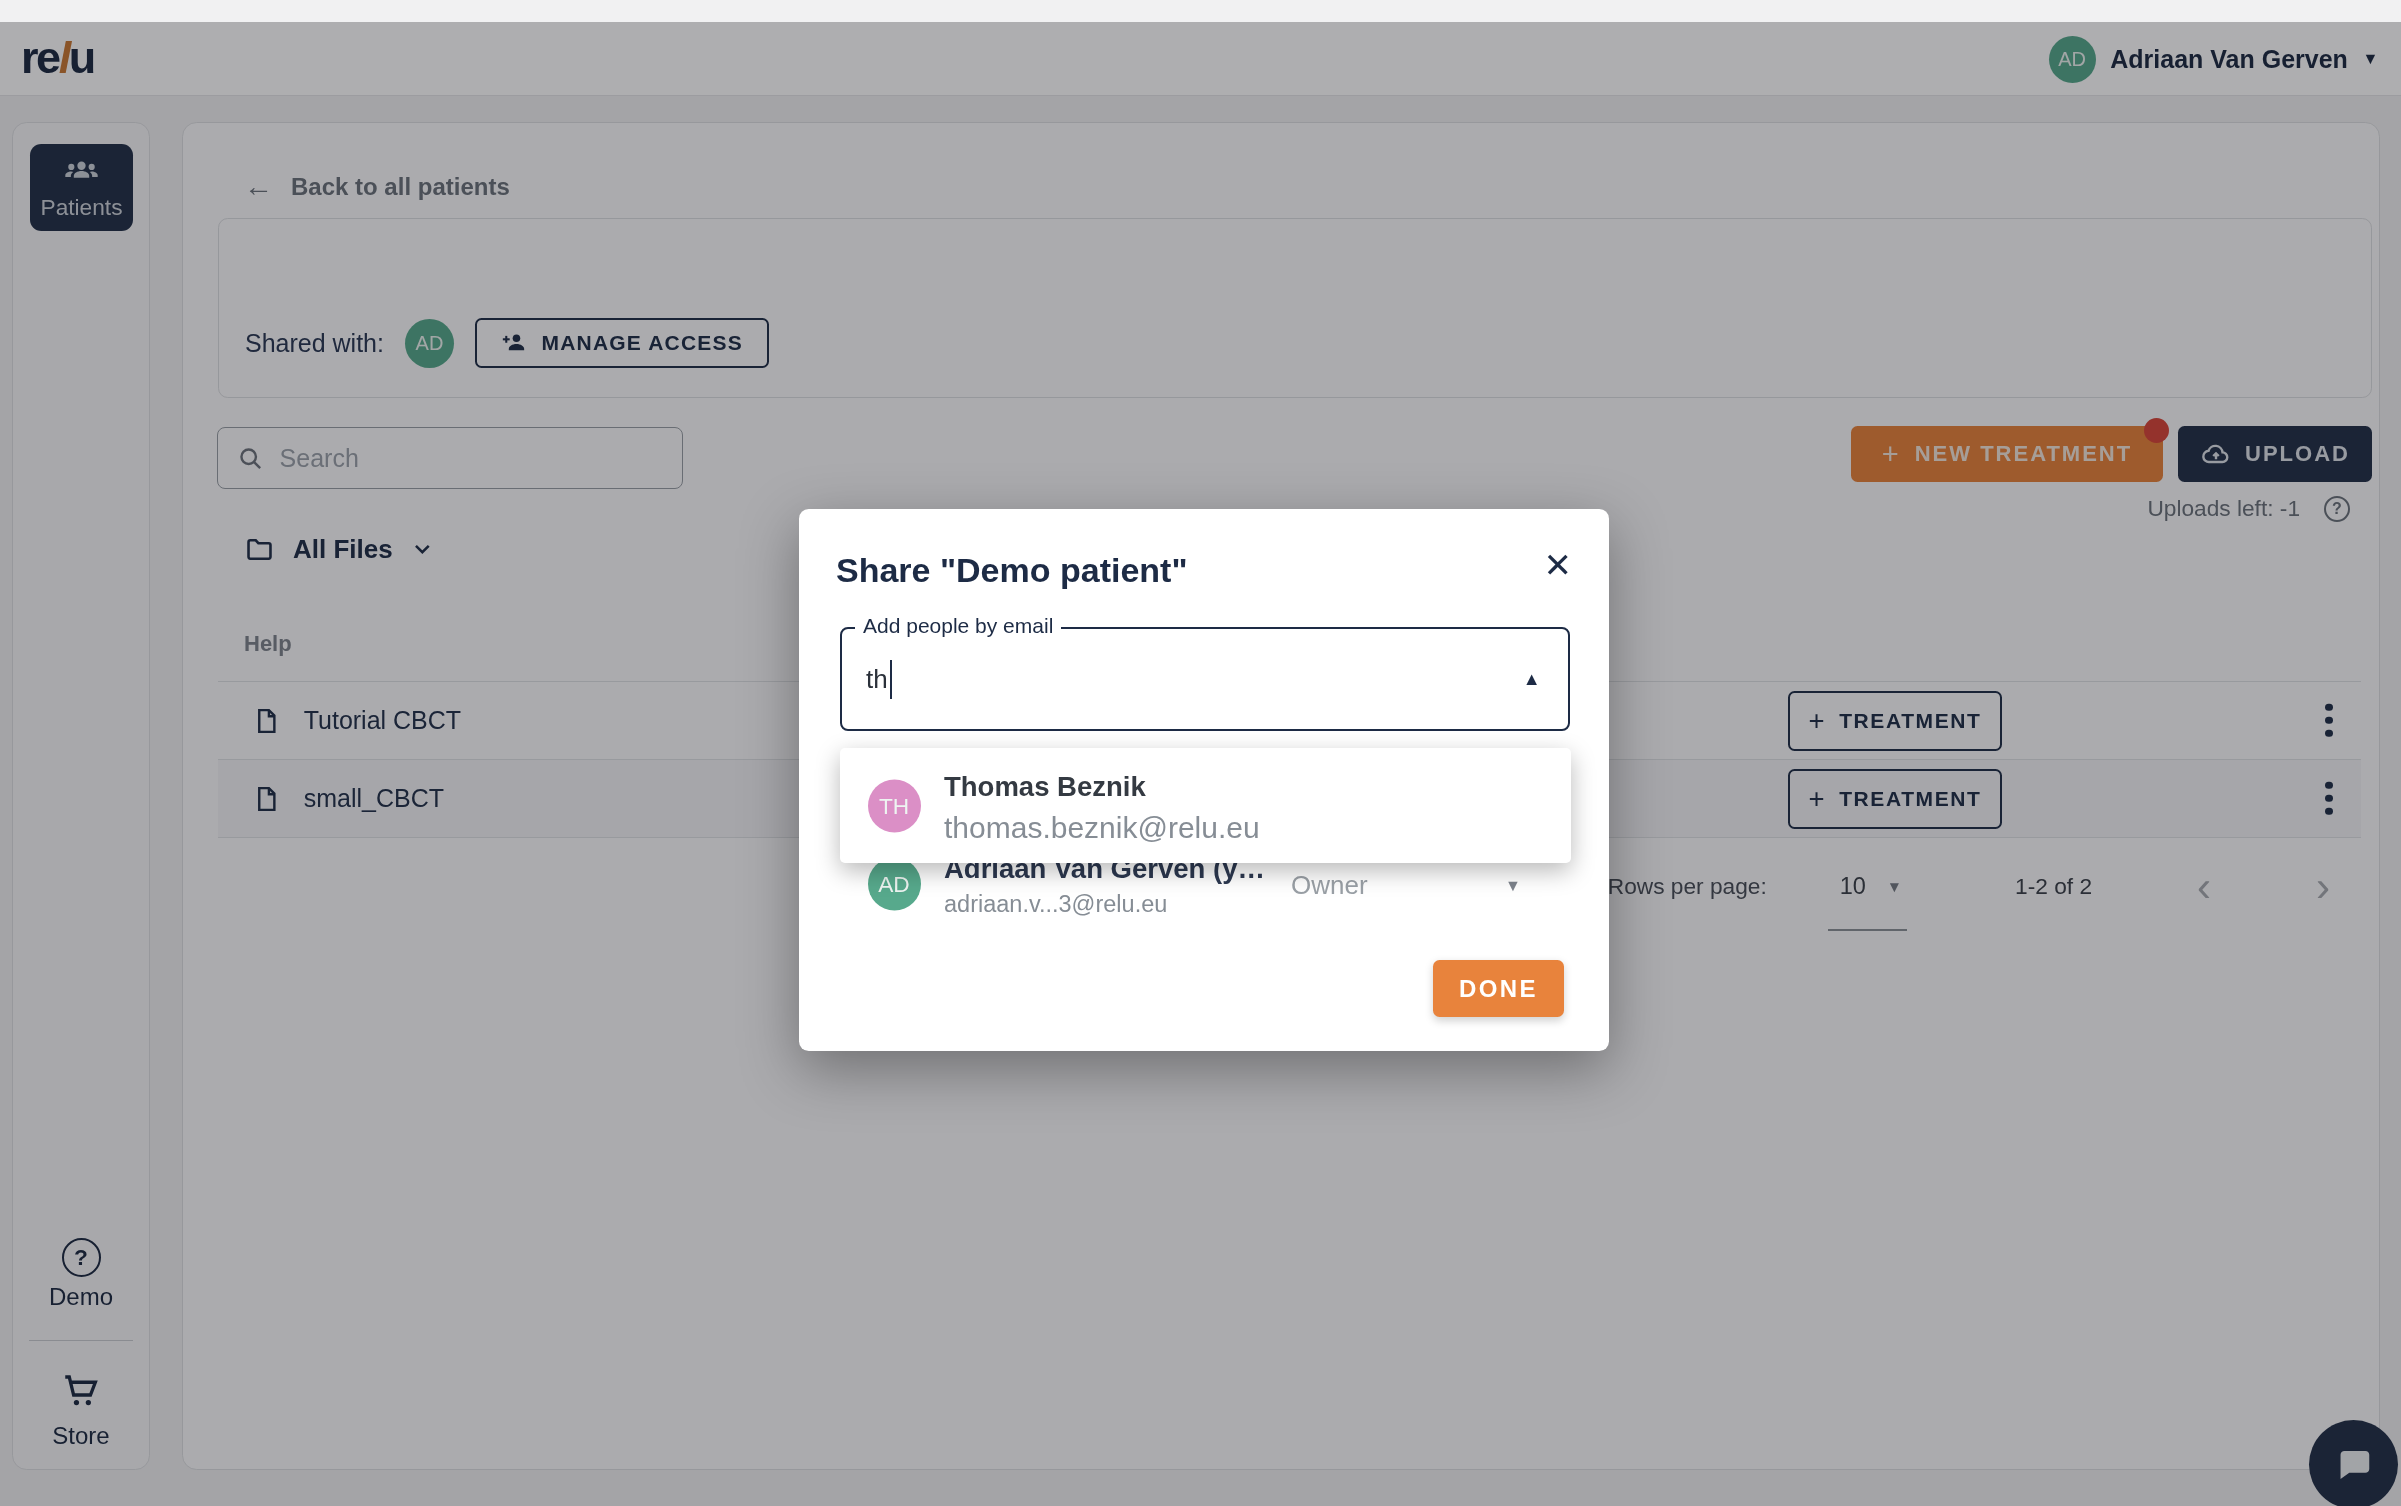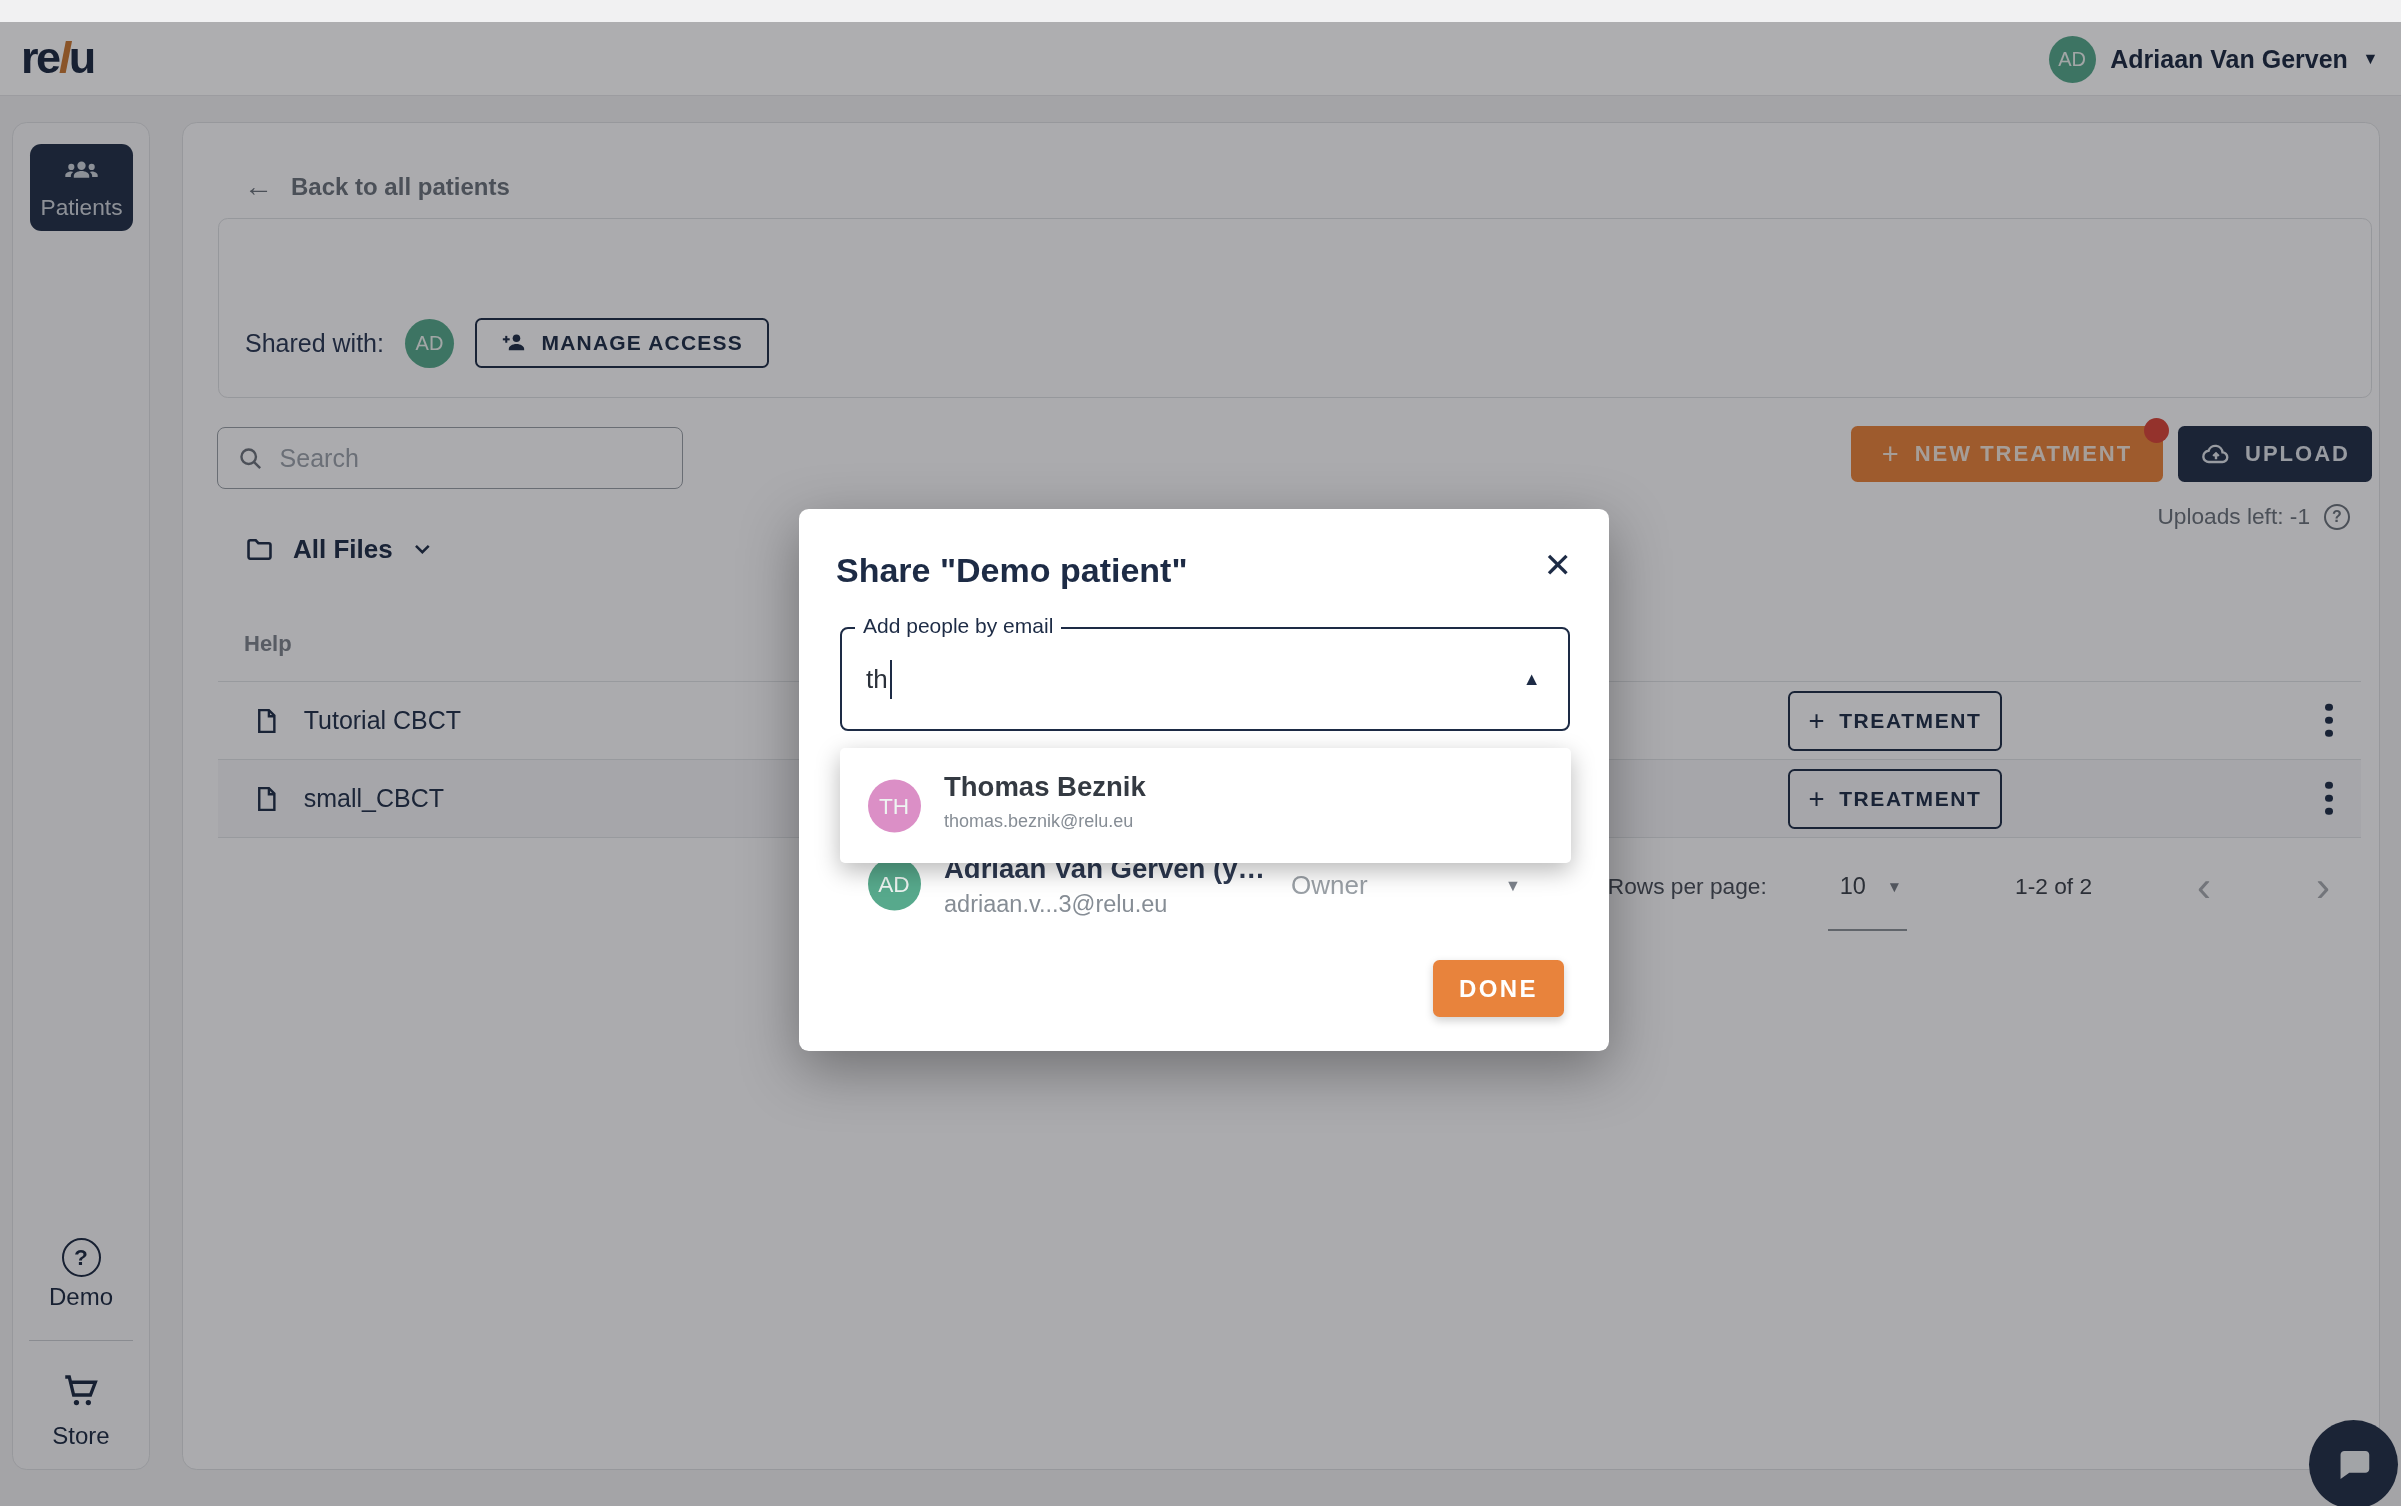--- a/index.html
+++ b/index.html
@@ -53,21 +53,21 @@
   .search-input { border:none; outline:none; background:transparent; font-size:25px; color:#30363f; width:100%; font-family:inherit; }
   .search-input::placeholder { color:#9ba2ab; }
 
   .new-treatment-btn { position:absolute; left:1668px; top:303px; width:312px; height:56px; background:#e8833c; border-radius:6.5px; display:flex; align-items:center; justify-content:center; gap:16px; cursor:pointer; }
   .btn-plus { font-size:29px; font-weight:400; color:#f4e8dc; line-height:1; }
   .new-treatment-label { font-size:22px; font-weight:700; letter-spacing:2px; color:#f4e8dc; }
   .notif-dot { position:absolute; right:-5.7px; top:-8px; width:25px; height:25px; border-radius:50%; background:#d9473b; }
   .upload-btn { position:absolute; left:1995px; top:303px; width:194px; height:56px; background:#24324a; border-radius:6.5px; display:flex; align-items:center; justify-content:center; gap:13px; cursor:pointer; }
   .upload-btn svg { width:32px; height:32px; stroke:#dfe3e9; }
   .upload-label { font-size:22px; font-weight:700; letter-spacing:2px; color:#dfe3e9; }
-  .uploads-left { position:absolute; right:29px; top:380px; display:flex; align-items:center; gap:14px; font-size:22.7px; color:#6c737c; }
+  .uploads-left { position:absolute; right:29px; top:372px; display:flex; align-items:center; gap:24px; font-size:22.7px; color:#6c737c; }
   .uploads-help-icon { width:26px; height:26px; border:2px solid #6c737c; border-radius:50%; display:flex; align-items:center; justify-content:center; font-size:16px; font-weight:700; color:#6c737c; }
 
   .files-filter { position:absolute; left:61px; top:411px; display:flex; align-items:center; gap:18px; cursor:pointer; }
   .files-filter svg.folder { width:31px; height:31px; stroke:#22304a; }
   .files-filter-label { font-size:26px; font-weight:700; color:#22304a; }
   .files-filter svg.chev { width:22.7px; height:22.7px; stroke:#22304a; }
 
   .col-name { position:absolute; left:61px; top:508px; font-size:22px; font-weight:600; color:#7f858e; }
   .tdivider { position:absolute; left:35px; right:18px; height:0.8px; background:#dfe1e4; }
   .frow { position:absolute; left:35px; right:18px; height:77px; }
@@ -102,21 +102,21 @@
   .email-field { position:absolute; left:41px; top:118px; width:730px; height:104px; border:2.8px solid #1d2b45; border-radius:8px; cursor:text; }
   .email-label { position:absolute; left:13px; top:-14.6px; background:#ffffff; padding:0 8px; font-size:21px; color:#1d2b45; }
   .email-value-wrap { position:absolute; left:24px; top:0; height:100%; display:flex; align-items:center; }
   .email-value { font-size:26px; color:#2b313a; }
   .text-caret { width:2.4px; height:39px; background:#1d2b45; margin-left:2.4px; }
   .field-caret-up { position:absolute; right:27.5px; top:50%; transform:translateY(-50%); font-size:18px; color:#1d2b45; cursor:pointer; }
   .suggest-panel { position:absolute; left:41px; top:239px; width:731px; height:115px; background:#ffffff; border-radius:4.9px; box-shadow:0 8px 24px rgba(0,0,0,0.28); z-index:5; }
   .suggest-item { position:relative; width:100%; height:100%; cursor:pointer; }
   .sg-avatar { position:absolute; left:27.5px; top:50%; transform:translateY(-50%); width:53px; height:53px; background:#db8fc6; font-size:22.7px; }
   .sg-name { position:absolute; left:104px; top:22.7px; font-size:27.5px; font-weight:600; color:#343a42; }
-  .sg-email { position:absolute; left:104px; top:63px; font-size:18px; color:#868d95; }
+  .sg-email { position:absolute; left:104px; top:63px; font-size:30px; color:#868d95; }
   .member-row { position:absolute; left:41px; top:342px; width:731px; height:66px; z-index:1; }
   .mb-avatar { position:absolute; left:27.5px; top:50%; transform:translateY(-50%); width:53px; height:53px; background:#57a98c; font-size:22.7px; }
   .mb-name { position:absolute; left:104px; top:1.6px; font-size:27.5px; font-weight:600; color:#2c3850; white-space:nowrap; }
   .mb-email { position:absolute; left:104px; top:40px; font-size:23.5px; color:#868d95; }
   .mb-role { position:absolute; left:451px; top:19.4px; font-size:26px; color:#9aa0a6; }
   .mb-caret { position:absolute; left:665px; top:26px; font-size:16px; color:#7d838c; cursor:pointer; }
   .done-btn { position:absolute; right:45px; bottom:34px; width:131px; height:57px; background:#e8833c; border-radius:6.5px; display:flex; align-items:center; justify-content:center; cursor:pointer; box-shadow:0 3.2px 8px rgba(0,0,0,0.18); }
   .done-label { font-size:24px; font-weight:700; letter-spacing:2.4px; color:#ffffff; }
 </style>
 </head>

